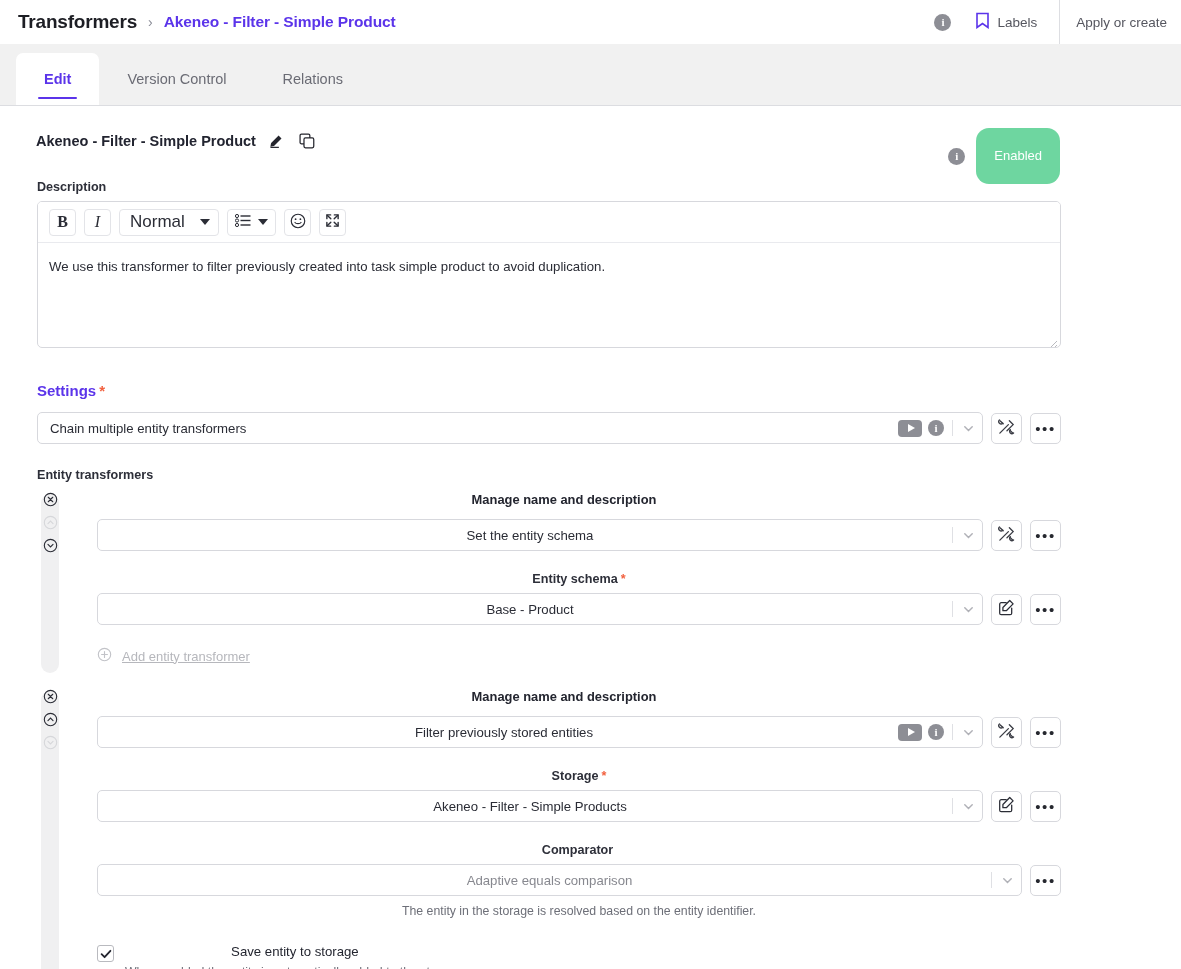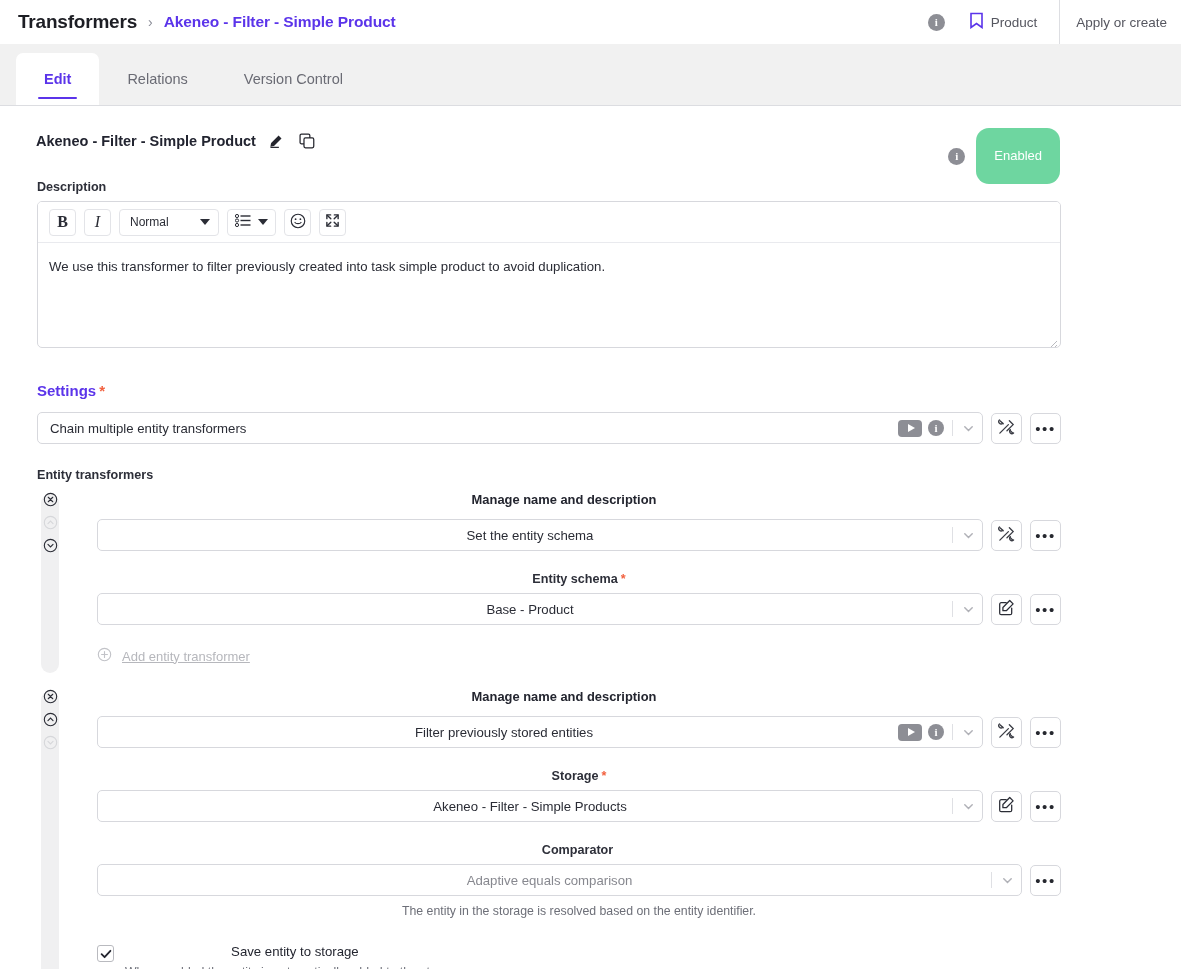--- a/index.html
+++ b/index.html
@@ -136,21 +136,21 @@
     font-size:14px; color:#2b2d36;
     cursor:pointer;
   }
   .tb-btn.bold { font-weight:bold; font-family:"Liberation Serif", serif; font-size:16px;}
   .tb-btn.italic { font-style:italic; font-family:"Liberation Serif", serif; font-size:16px;}
   .tb-select {
     width:100px; height:27px;
     border:1px solid #e3e4e8; border-radius:4px;
     display:flex; align-items:center; justify-content:space-between;
     padding:0 8px 0 10px;
-    font-size:12px; color:#2b2d36; cursor:pointer;
+    font-size:17px; color:#2b2d36; cursor:pointer;
   }
   .tb-group {
     height:27px; border:1px solid #e3e4e8; border-radius:4px;
     display:flex; align-items:center; gap:7px; padding:0 7px;
     cursor:pointer;
   }
   .caret {
     width:0;height:0;border-left:5px solid transparent;border-right:5px solid transparent;
     border-top:6px solid #2b2d36;
   }
@@ -255,36 +255,36 @@
   <div class="topbar-right">
     <span class="hdr-info">
       <span class="info-dot">i</span>
     </span>
     <div class="labels-btn">
       <span>
         <svg width="15" height="17" viewBox="0 0 15 17">
             <path d="M2 1.5h11v14l-5.5-4-5.5 4z" fill="none" stroke="#5b34ea" stroke-width="1.6"></path>
           </svg>
       </span>
-      <span>Product</span>
+      <span>Labels</span>
     </div>
     <div class="apply-btn">Apply or create</div>
   </div>
 </div>
 
 <div class="tabstrip">
   <div class="tab active">
     <span>Edit</span>
     <span class="tab-underline"></span>
   </div>
   <div class="tab">
+    <span>Version Control</span>
+  </div>
+  <div class="tab">
     <span>Relations</span>
-  </div>
-  <div class="tab">
-    <span>Version Control</span>
   </div>
 </div>
 
 <div class="page">
 
   <div class="title-row">
     <span class="title-text">Akeneo - Filter - Simple Product</span>
     <span class="title-icon">
       <svg width="15" height="15" viewBox="0 0 16 16">
           <path d="M11.3 1.6l3.1 3.1-8 8-3.9.8.8-3.9z" fill="#24252d"></path>

